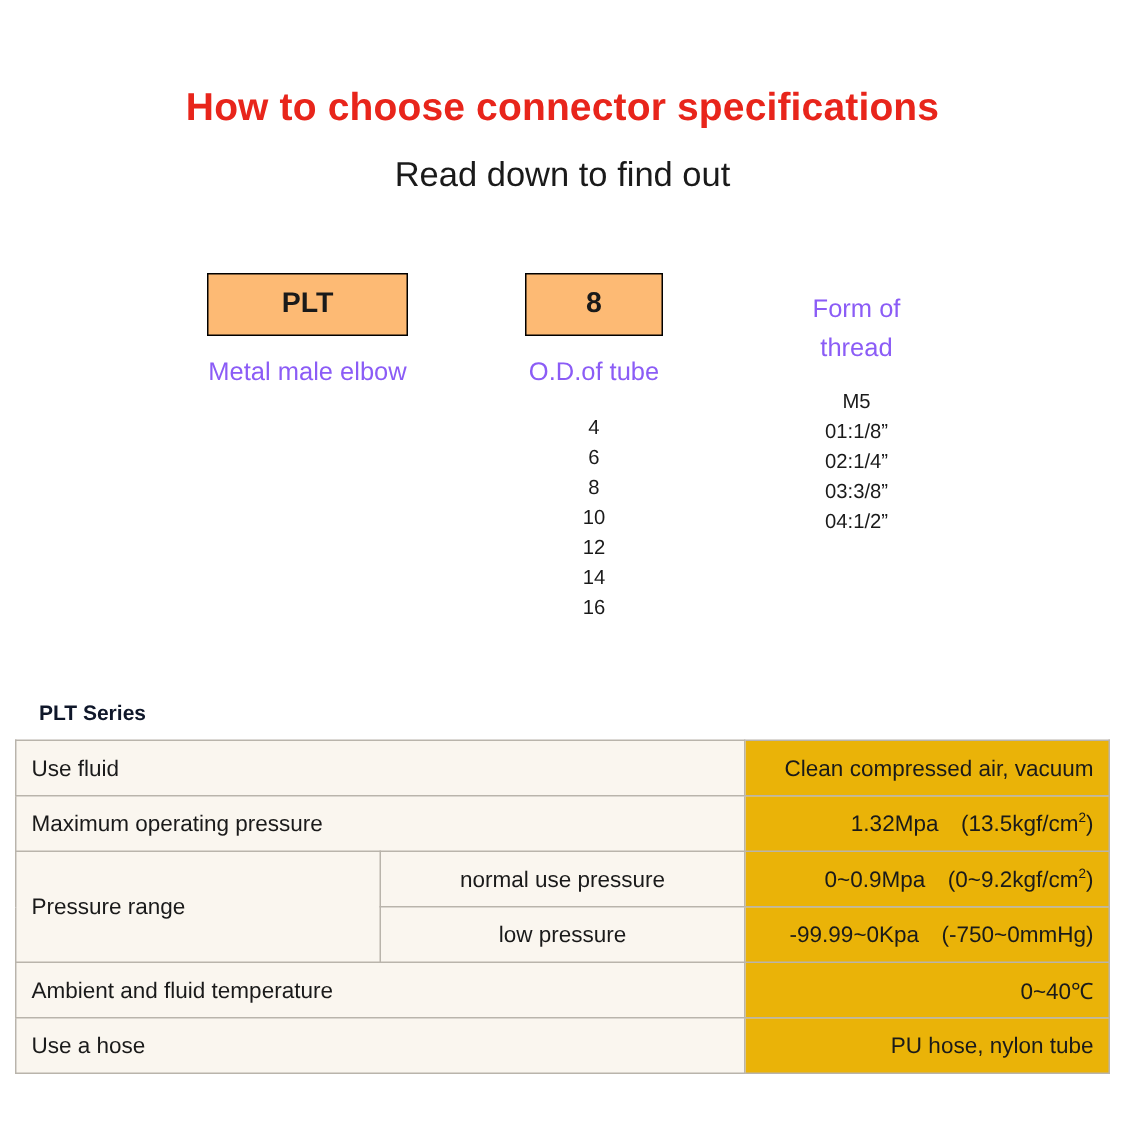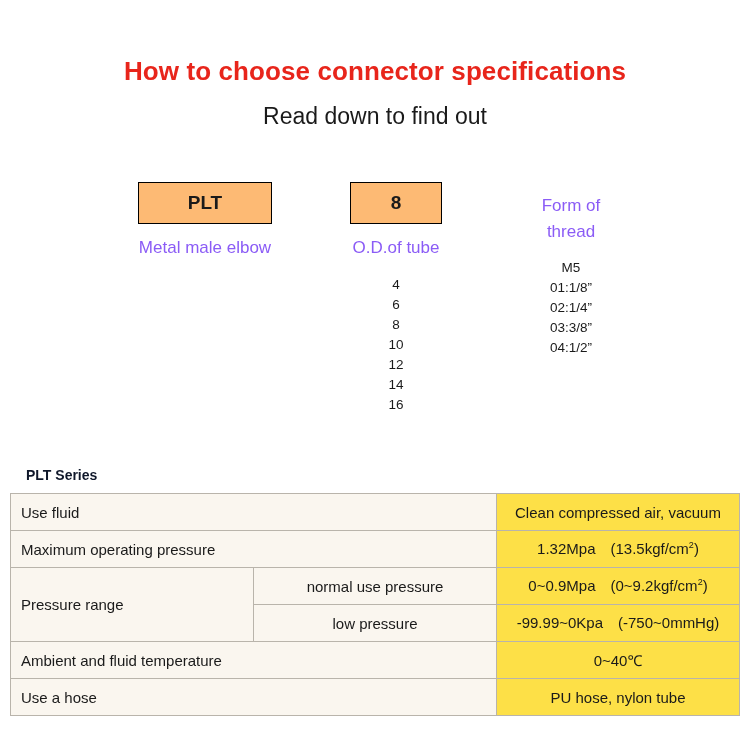--- a/index.html
+++ b/index.html
@@ -108,22 +108,22 @@
     background: #faf6ef;
     text-align: left;
   }
   td.sub {
     background: #faf6ef;
     text-align: center;
     font-size: 12.5px;
     width: 146px;
   }
   td.val {
-    background: #fde047;
-    text-align: center;
+    background: #eab308;
+    text-align: right;
   }
   sup { font-size: 9px; vertical-align: super; }
 </style>
 </head>
 <body>
 
 <div class="page">
 
   <h1 class="title">How to choose connector specifications</h1>
   <p class="subtitle">Read down to find out</p>

